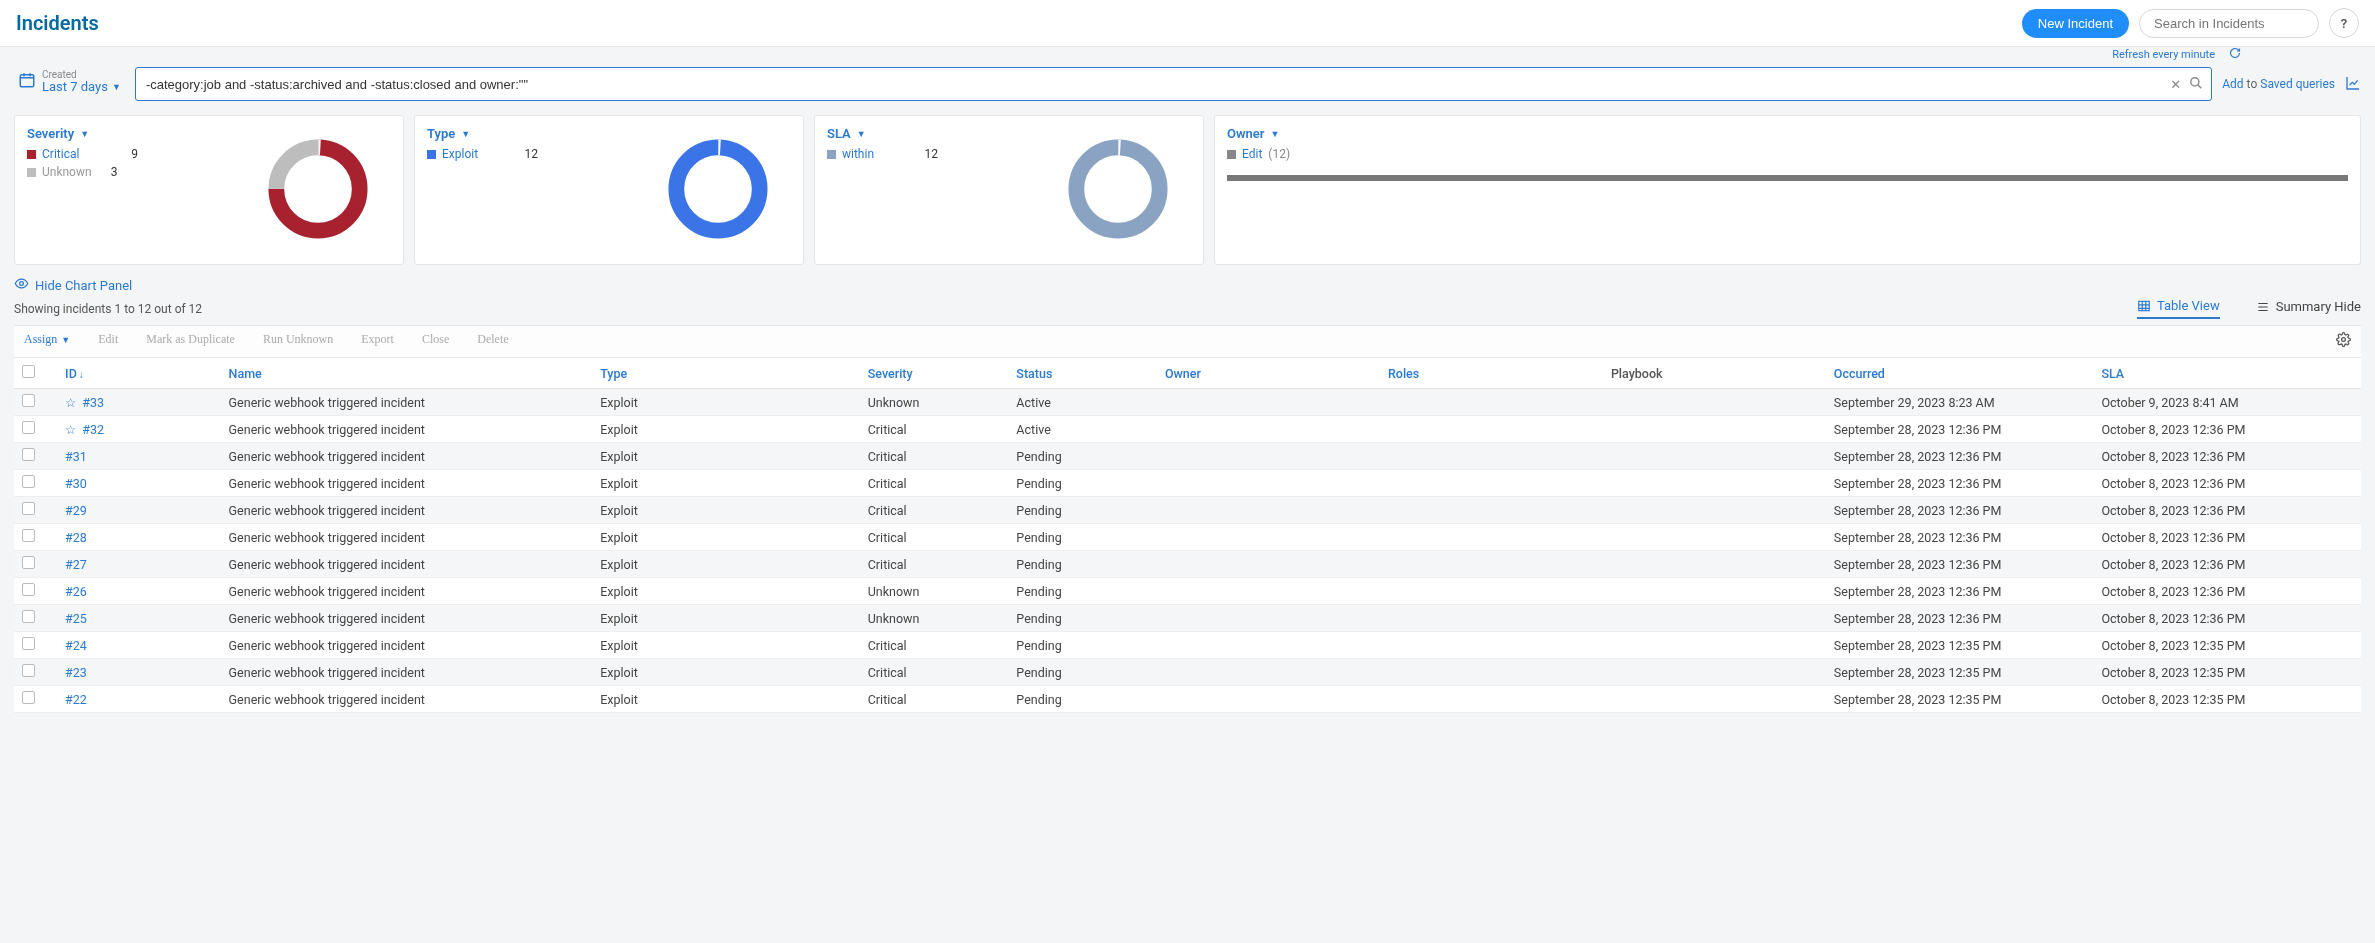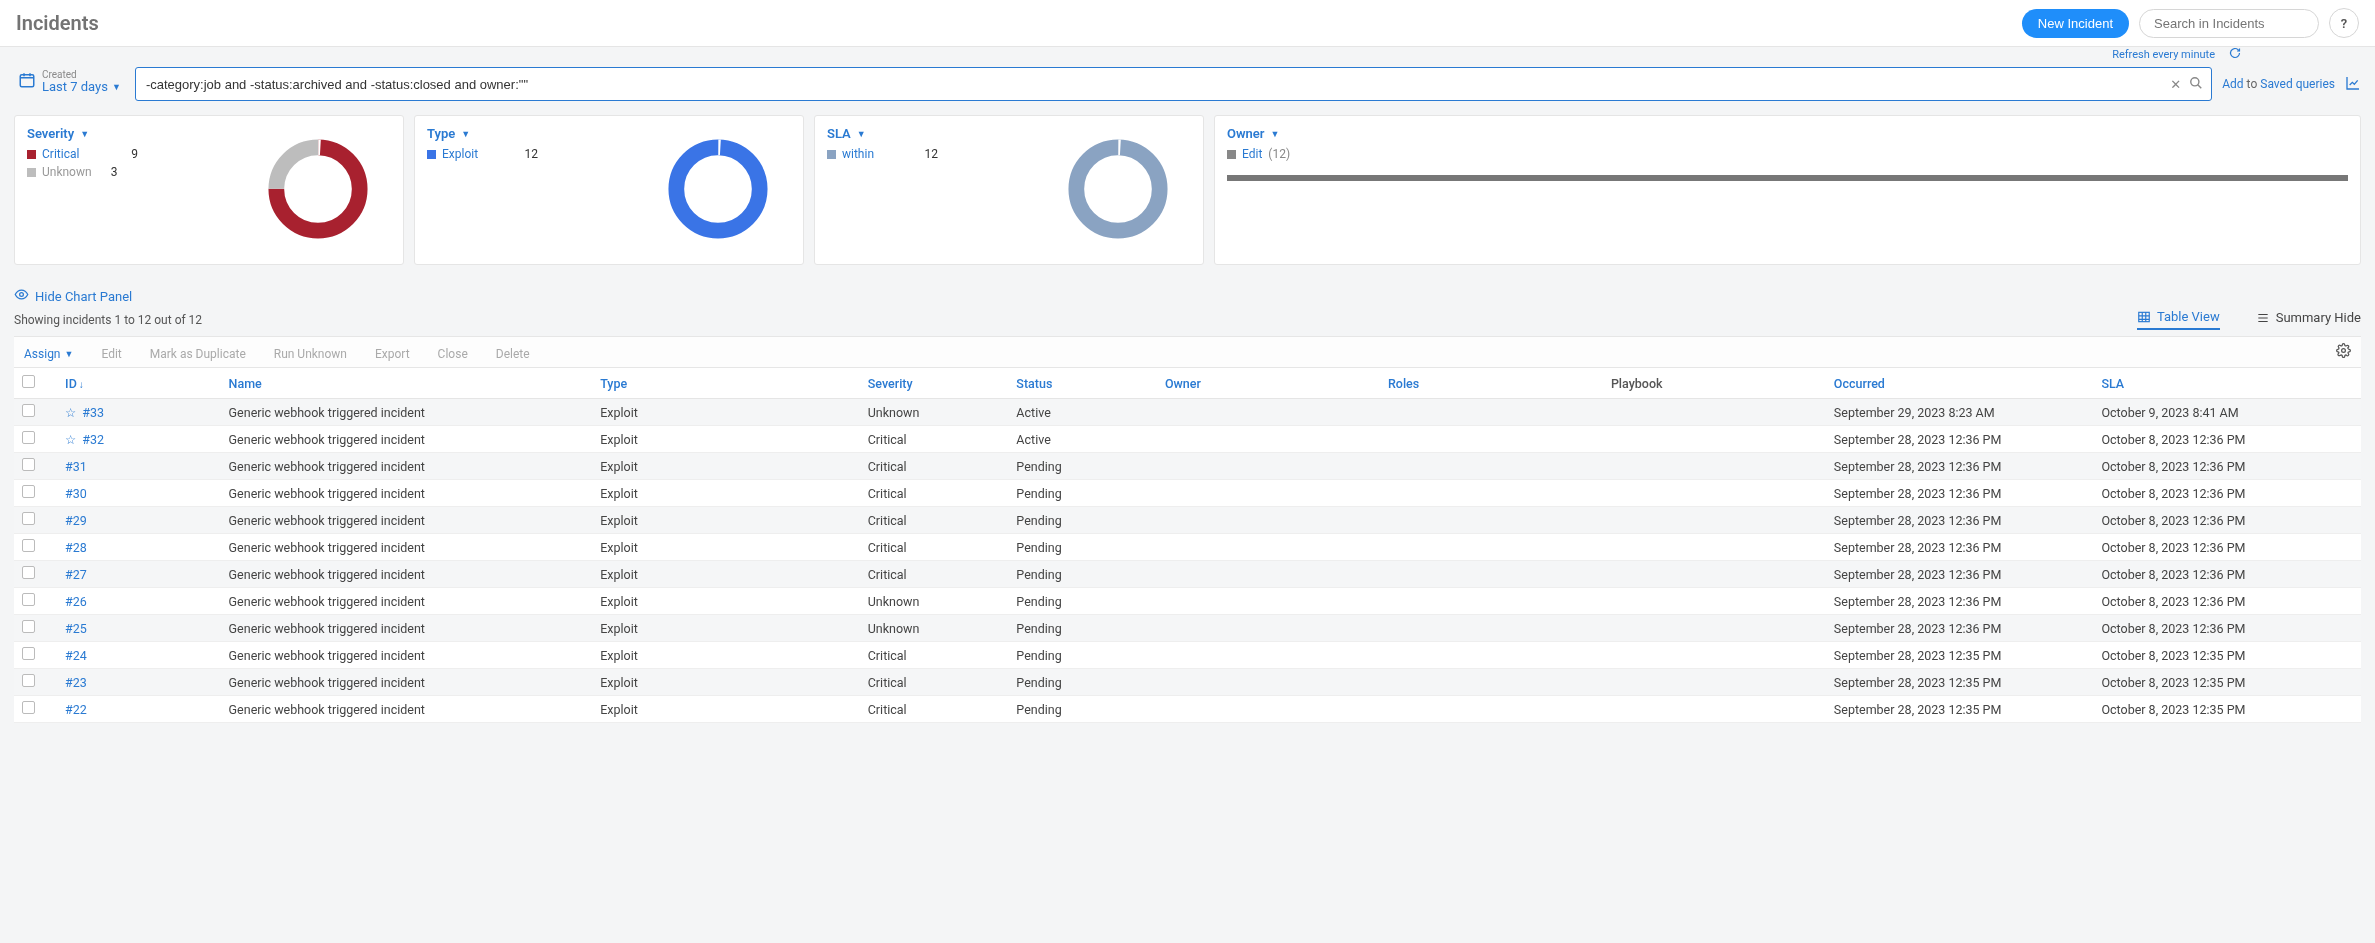--- a/index.html
+++ b/index.html
@@ -2,21 +2,21 @@
 <html><head>
 <meta charset="utf-8">
 <style>
   * { box-sizing: border-box; }
   html, body { margin:0; padding:0; font-family: -apple-system, BlinkMacSystemFont, "Segoe UI", Roboto, Helvetica, Arial, sans-serif; font-size:13px; color:#333; background:#f4f5f6; }
   a { color:#2a7ad2; text-decoration:none; }
   .header {
     background:#fff; border-bottom:1px solid #e5e5e5; padding:8px 16px;
     display:flex; align-items:center; justify-content:space-between;
   }
-  h1 { margin:0; font-size:20px; font-weight:600; color:#737373; }
+  h1 { margin:0; font-size:20px; font-weight:600; color:#0369a1; }
   .header-right { display:flex; align-items:center; gap:10px; }
   .btn-primary {
     background:#1f8efa; color:#fff; border:none; border-radius:16px;
     padding:7px 16px; font-size:13px; cursor:pointer;
   }
   .search-pill {
     border:1px solid #d6d6d6; border-radius:16px; padding:6px 14px; width:180px;
     font-size:13px; color:#888; background:#fff;
   }
   .help-btn {
@@ -57,32 +57,32 @@
   .legend-row { display:flex; align-items:center; gap:6px; font-size:12px; margin-bottom:4px;}
   .swatch { width:9px; height:9px; display:inline-block; }
   .legend-label { color:#2a7ad2; width:70px; }
   .legend-label-mute { color:#888; }
   .legend-val { color:#333; width:20px; text-align:right;}
   .donut-wrap { position:absolute; right:30px; top:18px; }
 
   .owner-bar { height:6px; background:#777; width:100%; margin-top:14px;}
 
   
-  .hide-chart { margin-top:22px; font-size:13px; display:flex; align-items:center; gap:6px;}
+  .hide-chart { margin-top:11px; font-size:13px; display:flex; align-items:center; gap:6px;}
   .hide-chart .ic { color:#2a7ad2; }
 
   .count-row { display:flex; align-items:center; justify-content:space-between; margin-top:4px; font-size:12px; color:#555;}
   .view-tabs { display:flex; gap:36px; align-items:center; }
   .view-tab { display:flex; align-items:center; gap:6px; padding-bottom:4px; cursor:pointer; font-size:13px;}
   .view-tab.active { color:#2a7ad2; border-bottom:2px solid #2a7ad2;}
   .view-tab:not(.active) { color:#444; }
 
   
   .tbl-actions { border-top:1px solid #e6e6e6; border-bottom:1px solid #e6e6e6; background:#fdfdfd;
-    display:flex; align-items:flex-end; gap:28px; padding:6px 10px; font-size:12px; color:#aaa; margin-top:6px;}
+    display:flex; align-items:flex-start; gap:28px; padding:6px 10px; font-size:12px; color:#aaa; margin-top:6px;font-family:Liberation Serif, serif;}
   .tbl-actions .assign { color:#2a7ad2; display:flex; align-items:center; gap:4px;}
   .gear-right { margin-left:auto; color:#555; cursor:pointer;}
 
   
   table.grid { width:100%; border-collapse:collapse; background:#fff; font-size:12.5px; }
   table.grid th { text-align:left; font-weight:500; color:#2a7ad2; padding:7px 8px; border-bottom:1px solid #e5e5e5; background:#fff; white-space:nowrap;}
   table.grid th.mute { color:#555; }
   table.grid td { padding:5px 8px; border-bottom:1px solid #eee; color:#444;}
   table.grid tr.odd td { background:#f5f6f7; }
   .chk { width:28px; text-align:center;}

